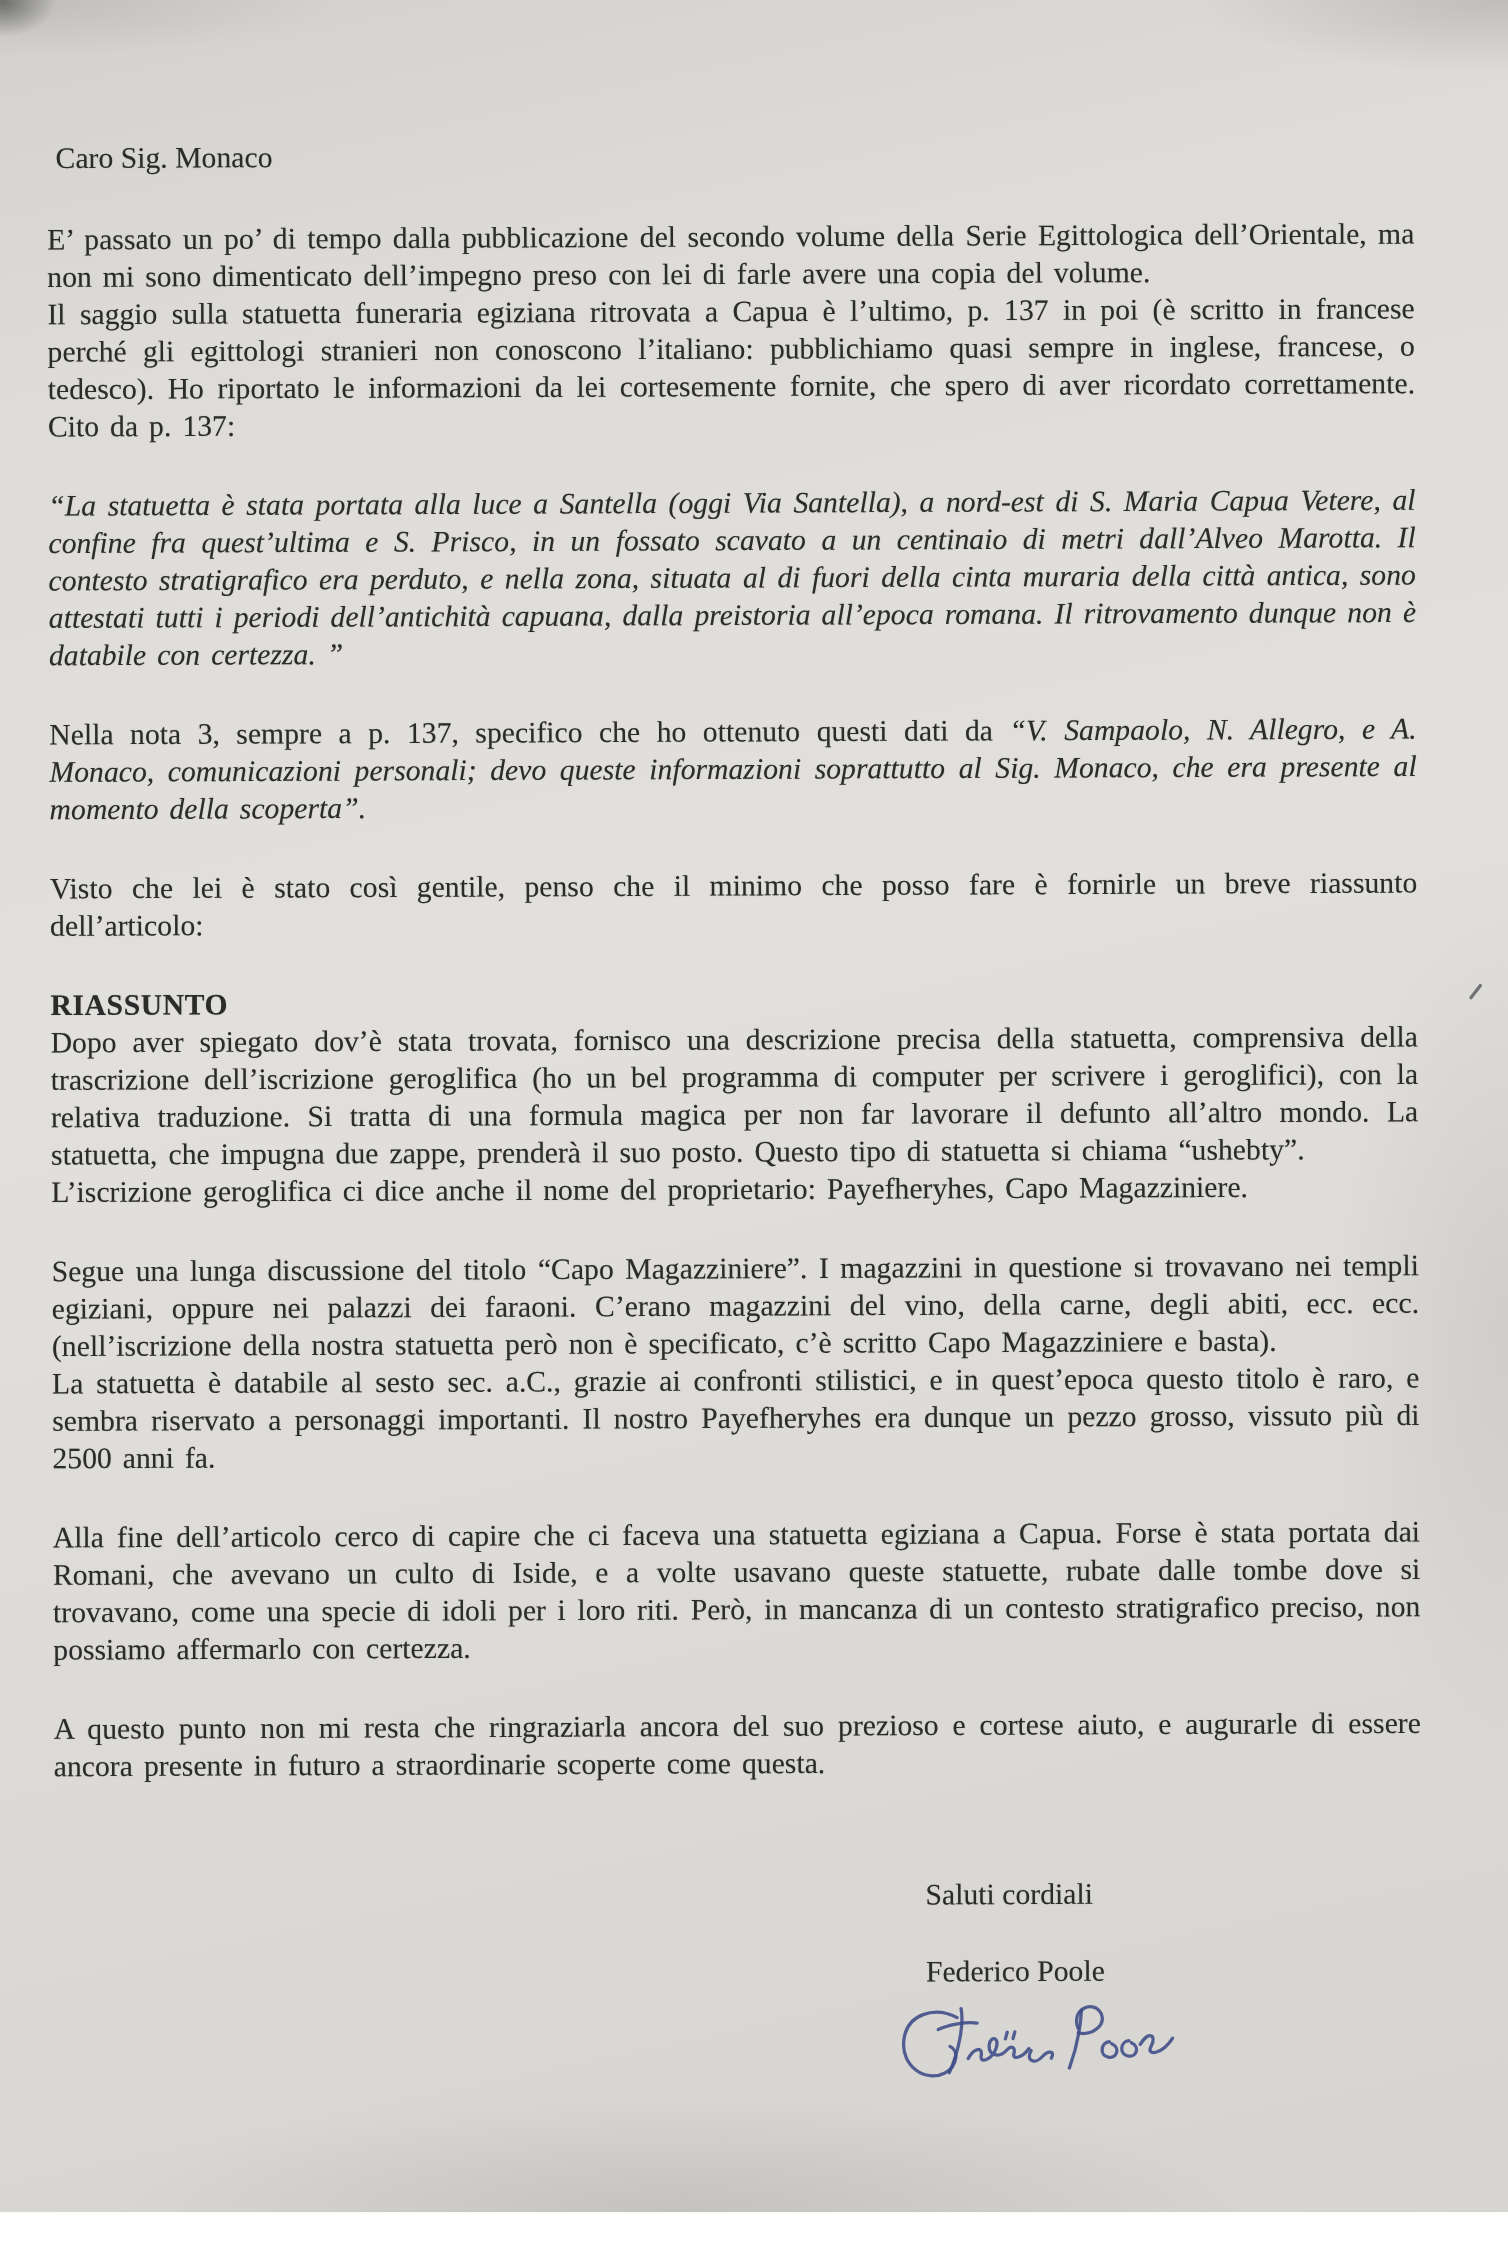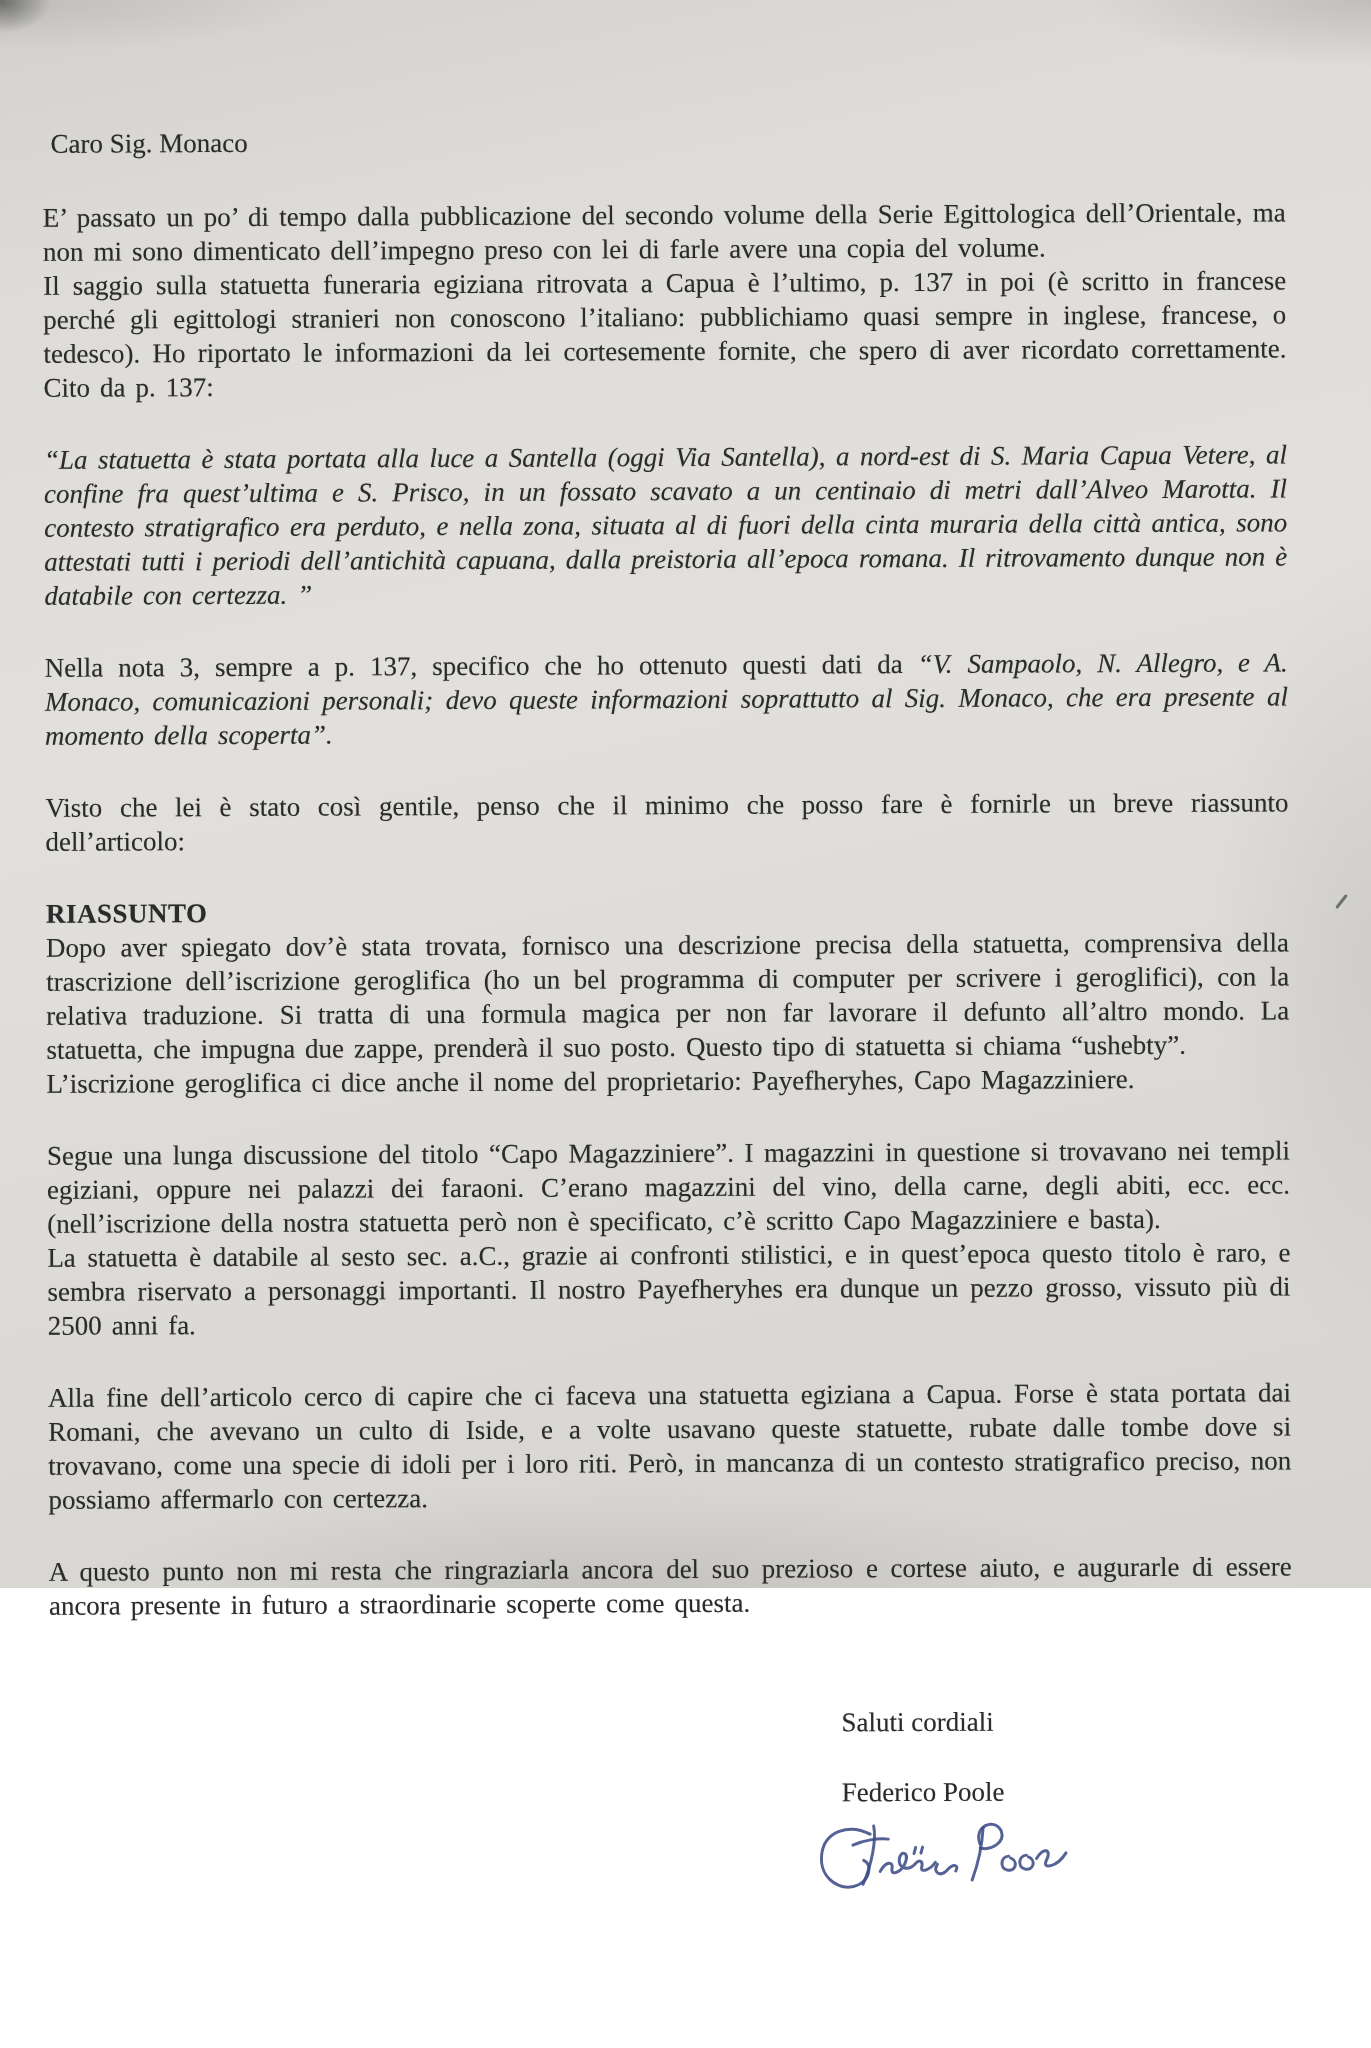--- a/index.html
+++ b/index.html
@@ -8,21 +8,21 @@
   }
   body {
     width: 1371px;
     height: 2048px;
     overflow: hidden;
     font-family: "Liberation Serif", "DejaVu Serif", serif;
   }
   .page {
     position: relative;
     width: 1371px;
-    height: 1588px;
+    height: 2011px;
     box-sizing: border-box;
     background:
       radial-gradient(ellipse 70px 45px at 2px 2px, rgba(45,45,45,0.55), transparent 70%),
       radial-gradient(ellipse 380px 90px at 100% 0%, rgba(125,123,120,0.30), transparent 75%),
       radial-gradient(ellipse 420px 70px at 0% 0%, rgba(130,128,125,0.25), transparent 75%),
       radial-gradient(ellipse 700px 140px at 45% 100%, rgba(128,126,122,0.22), transparent 75%),
       radial-gradient(ellipse 200px 500px at 100% 60%, rgba(135,133,129,0.16), transparent 80%),
       linear-gradient(168deg, #d2d1ce 0%, #dedcd8 16%, #e2e0dc 42%, #dcdad6 72%, #d6d4d0 100%);
   }
   .letter {

